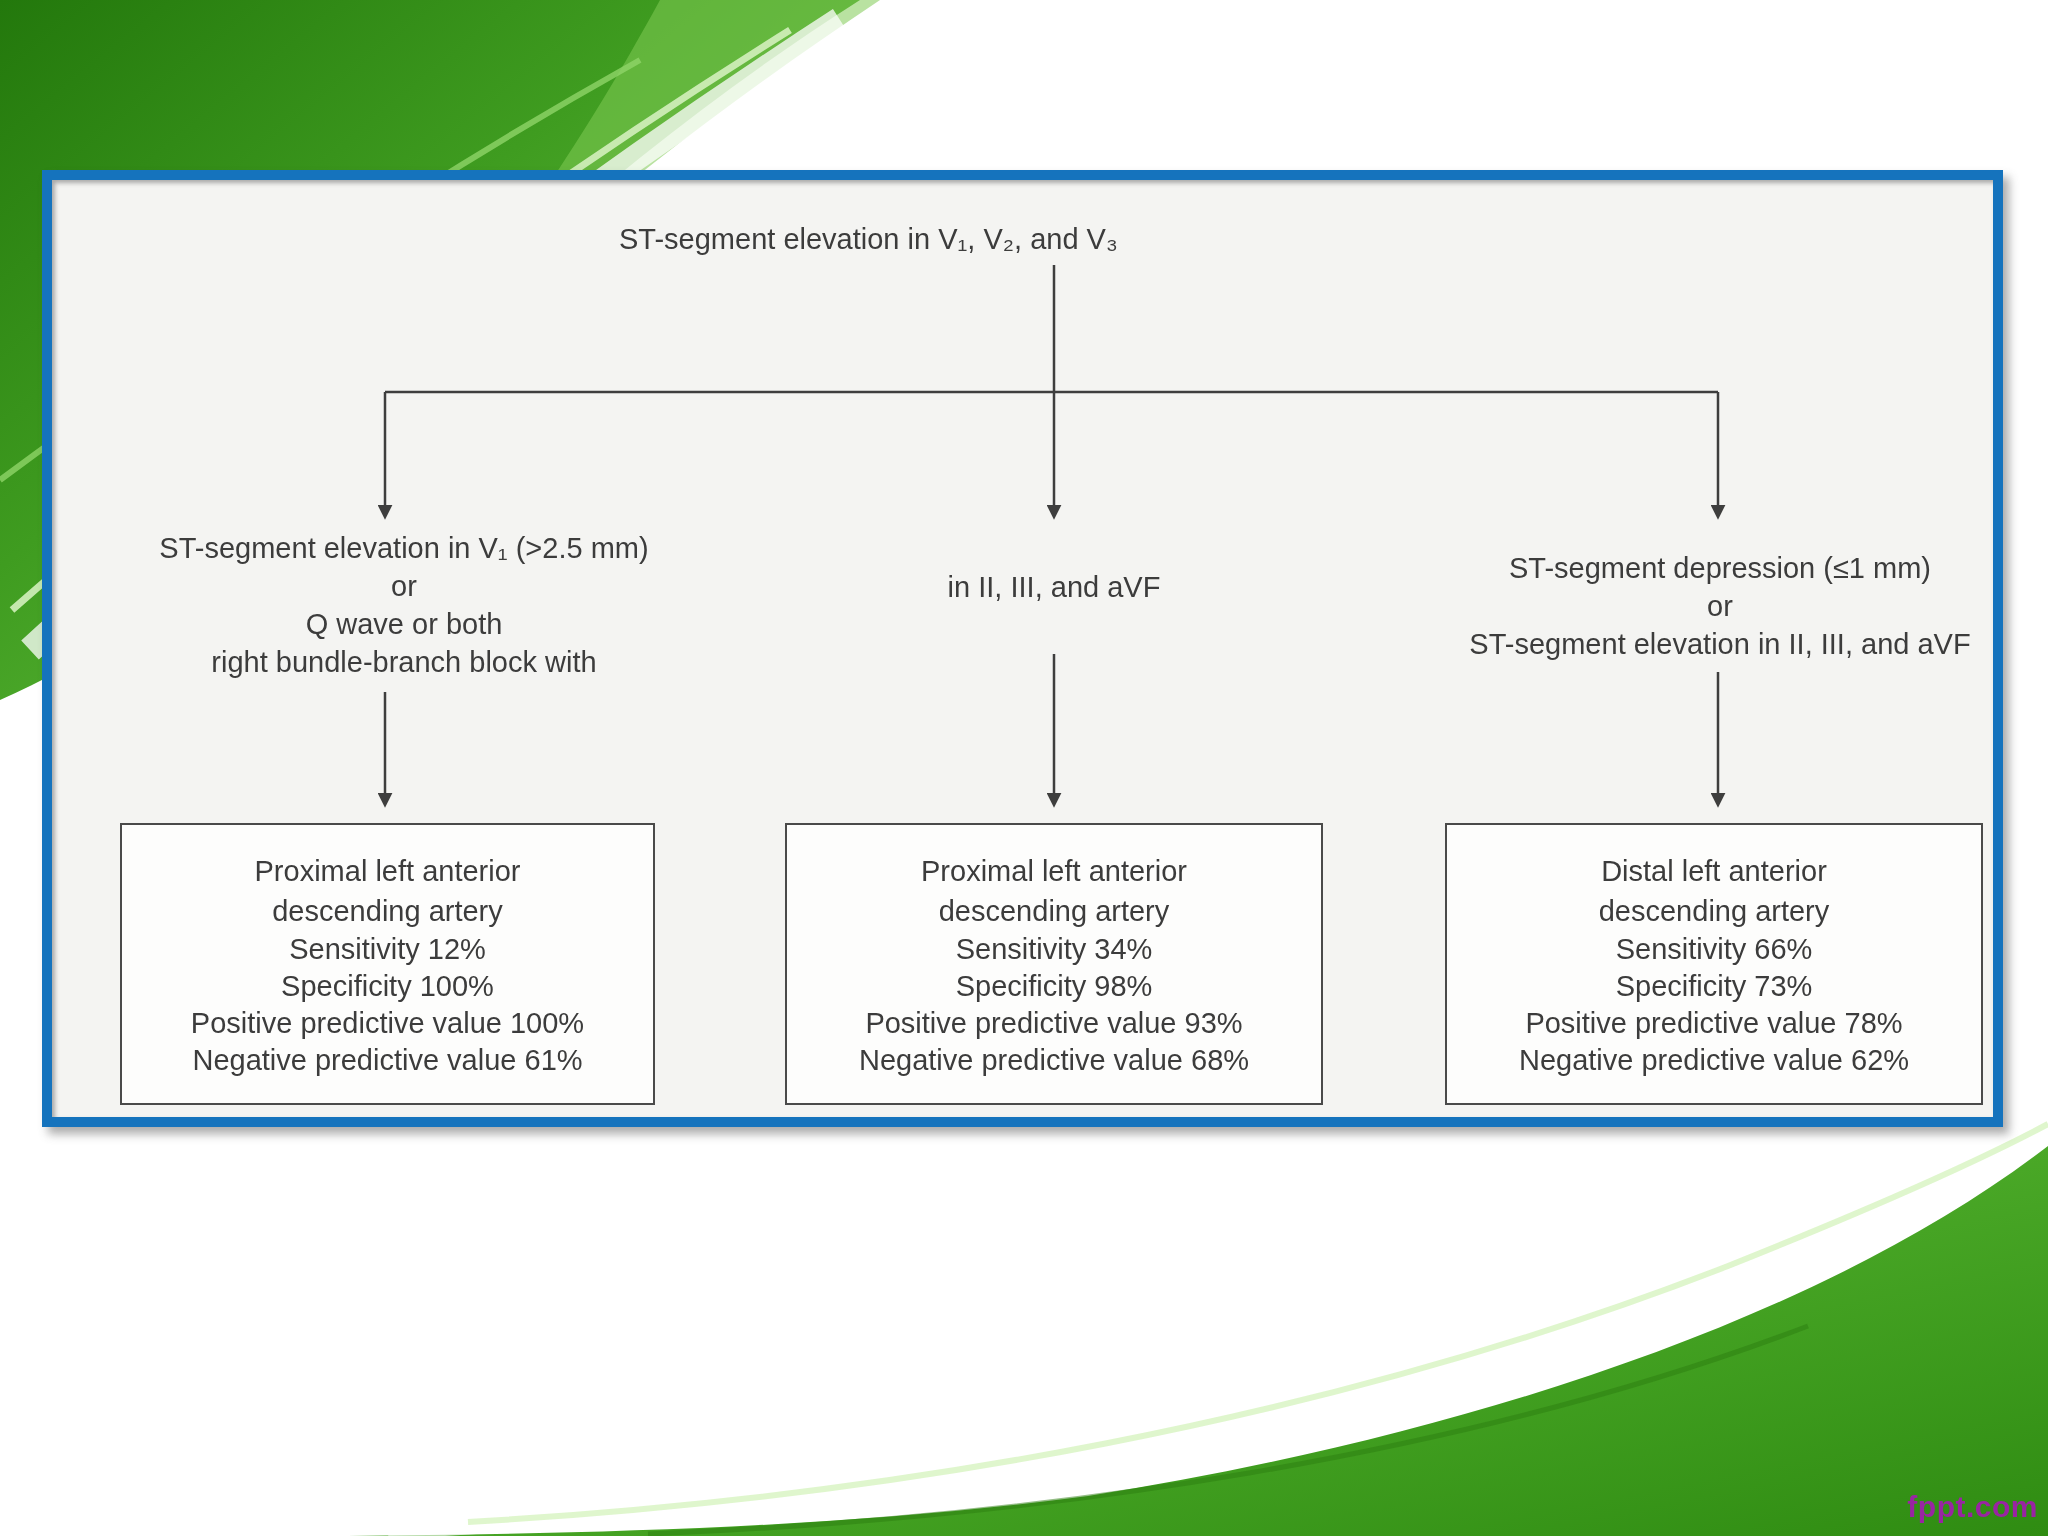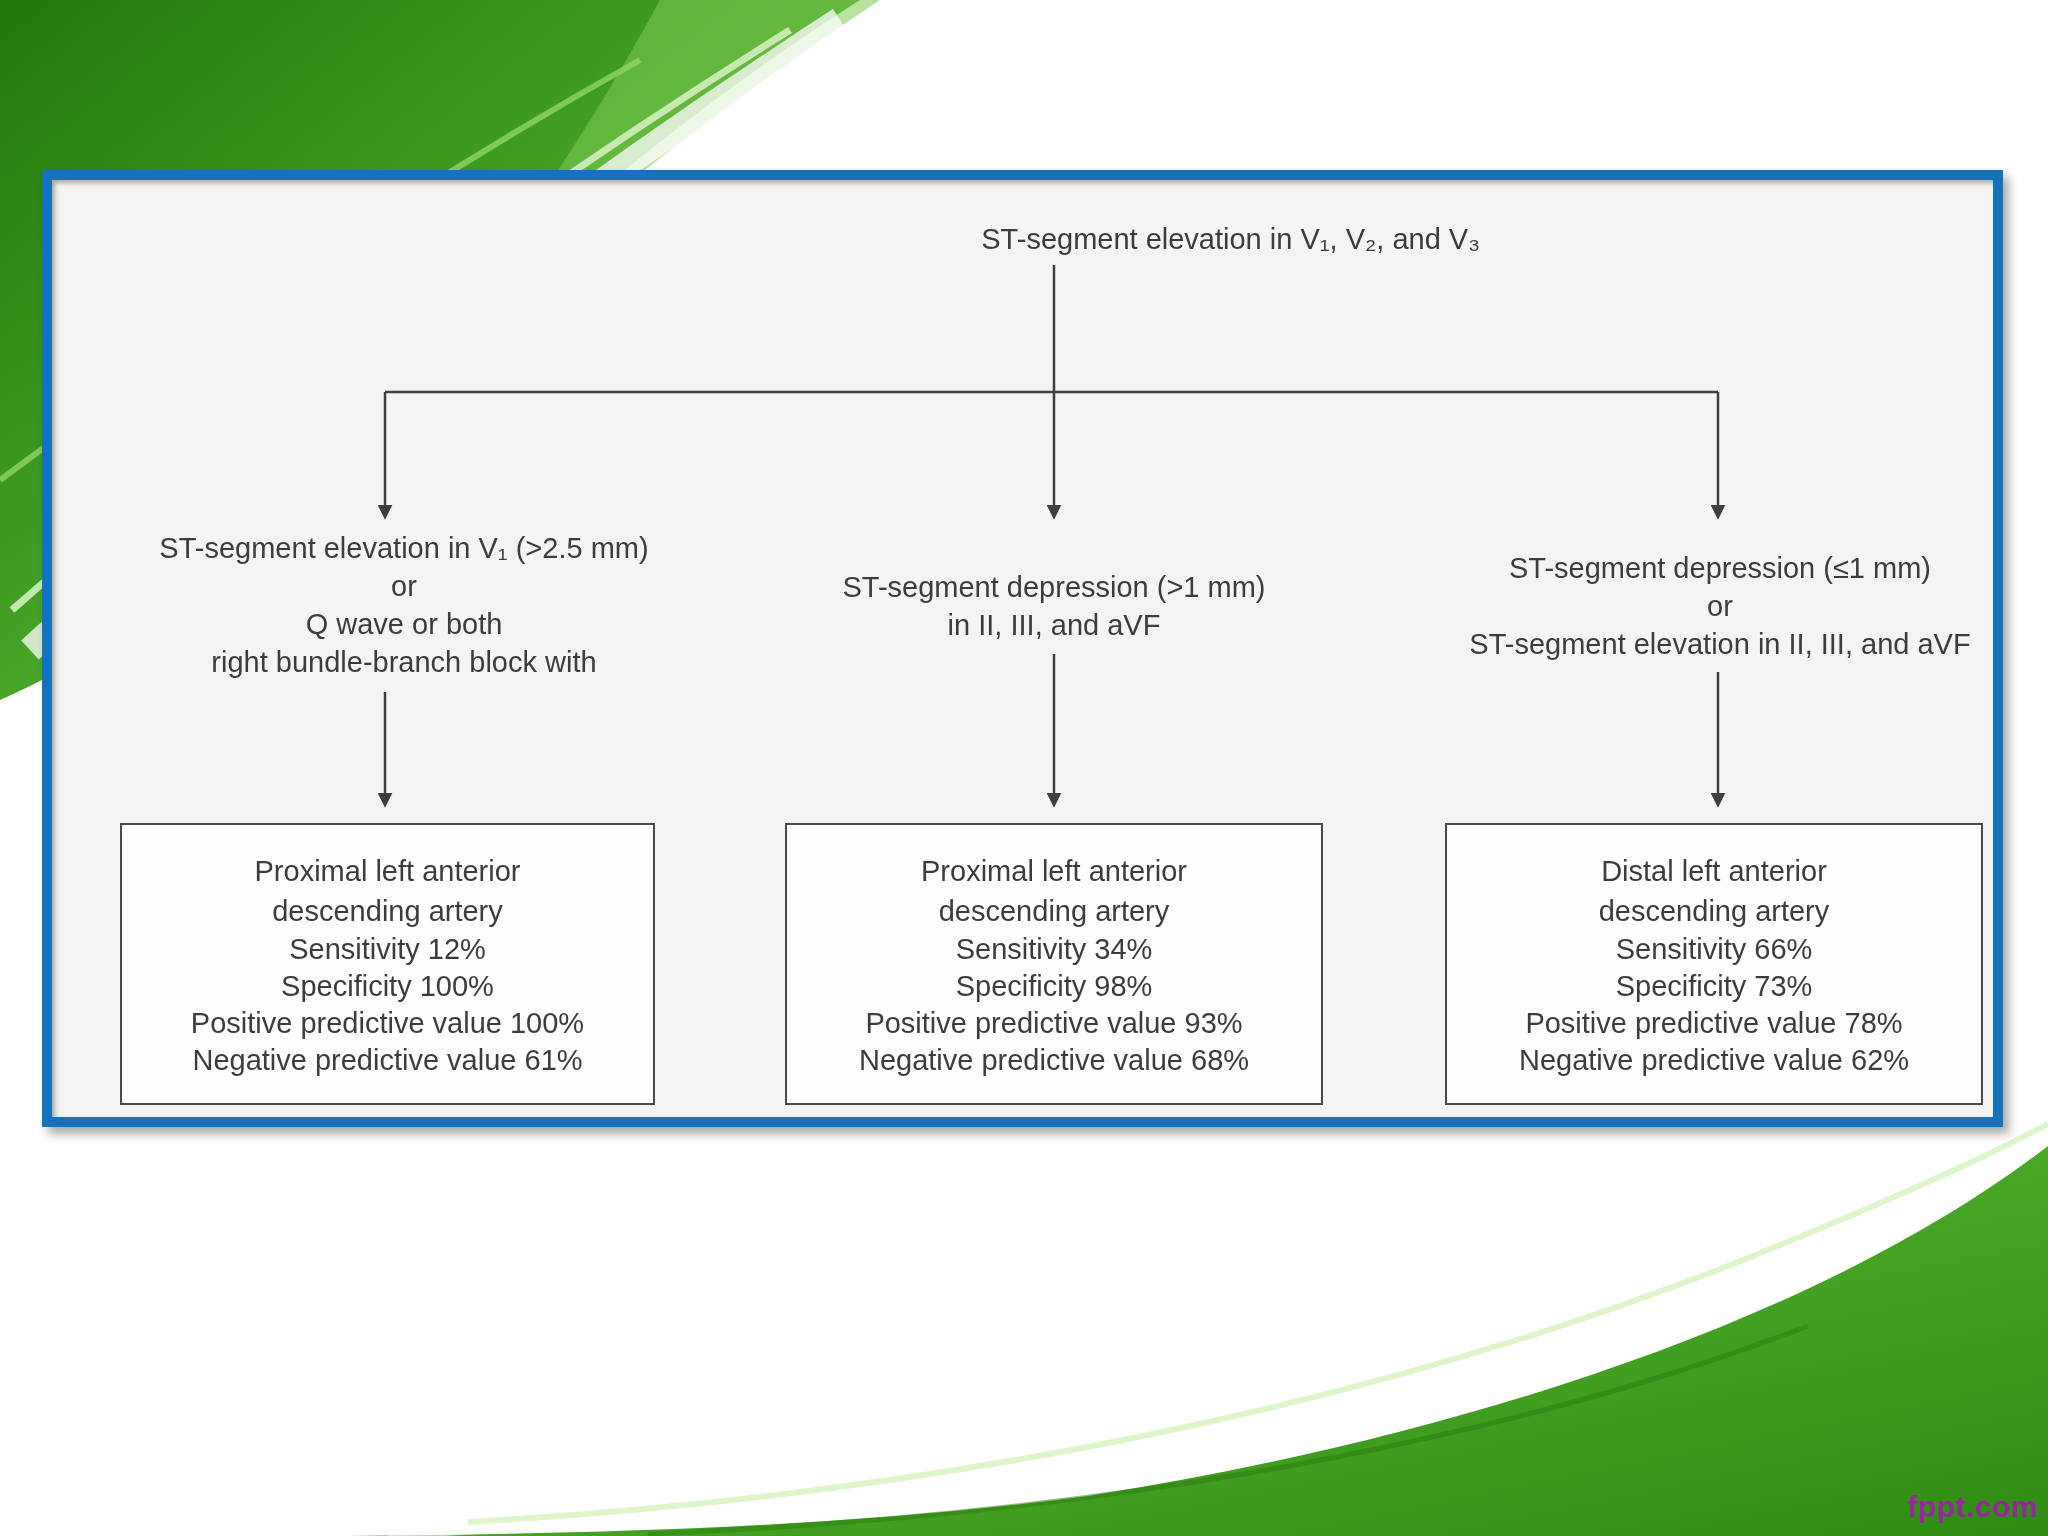--- a/index.html
+++ b/index.html
@@ -15,22 +15,22 @@
 
   .panel{
     position:absolute;left:42px;top:170px;width:1941px;height:937px;
     background:#f4f4f2;
     border:10px solid #1573bd;
     box-shadow:6px 7px 9px rgba(70,70,70,.45), inset 3px 3px 4px rgba(110,110,110,.55);
   }
   .connectors{position:absolute;left:0;top:0;width:1941px;height:937px;}
 
   .node-root{
-    position:absolute;left:528px;top:40px;width:900px;
-    text-align:right;font-size:29px;line-height:38px;white-space:nowrap;
+    position:absolute;left:567px;top:40px;width:900px;
+    text-align:left;font-size:29px;line-height:38px;white-space:nowrap;
   }
   .cond{
     position:absolute;text-align:center;font-size:29px;line-height:38px;white-space:nowrap;
   }
   .cond-left{left:52px;top:349px;width:600px;}
   .cond-mid{left:702px;top:388px;width:600px;}
   .cond-right{left:1368px;top:369px;width:600px;}
 
   .rbox{
     position:absolute;top:643px;height:282px;box-sizing:border-box;
@@ -105,21 +105,20 @@
   <div class="node-root">ST-segment elevation in V₁, V₂, and V₃</div>
 
   <div class="cond cond-left">
     <div>ST-segment elevation in V₁ (&gt;2.5 mm)</div>
     <div>or</div>
     <div>Q wave or both</div>
     <div>right bundle-branch block with</div>
   </div>
 
   <div class="cond cond-mid">
-    <div>ST-segment depression (&gt;1 mm)</div>
     <div>in II, III, and aVF</div>
   </div>
 
   <div class="cond cond-right">
     <div>ST-segment depression (≤1 mm)</div>
     <div>or</div>
     <div>ST-segment elevation in II, III, and aVF</div>
   </div>
 
   <div class="rbox rbox-left">

